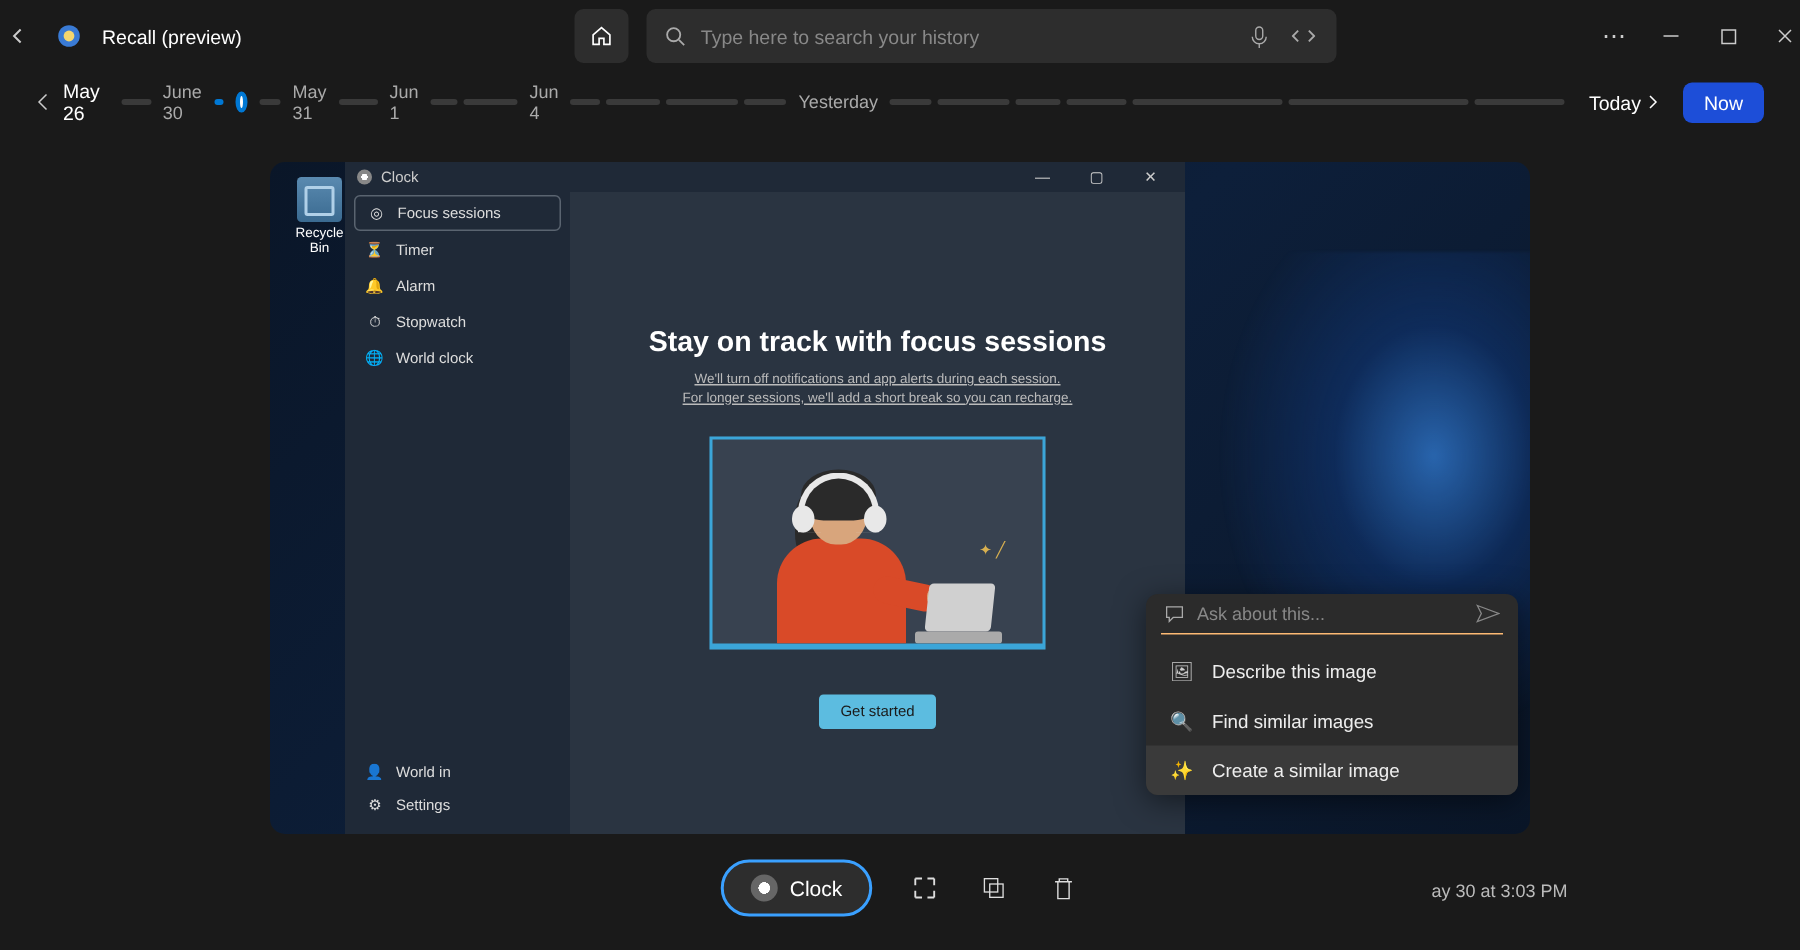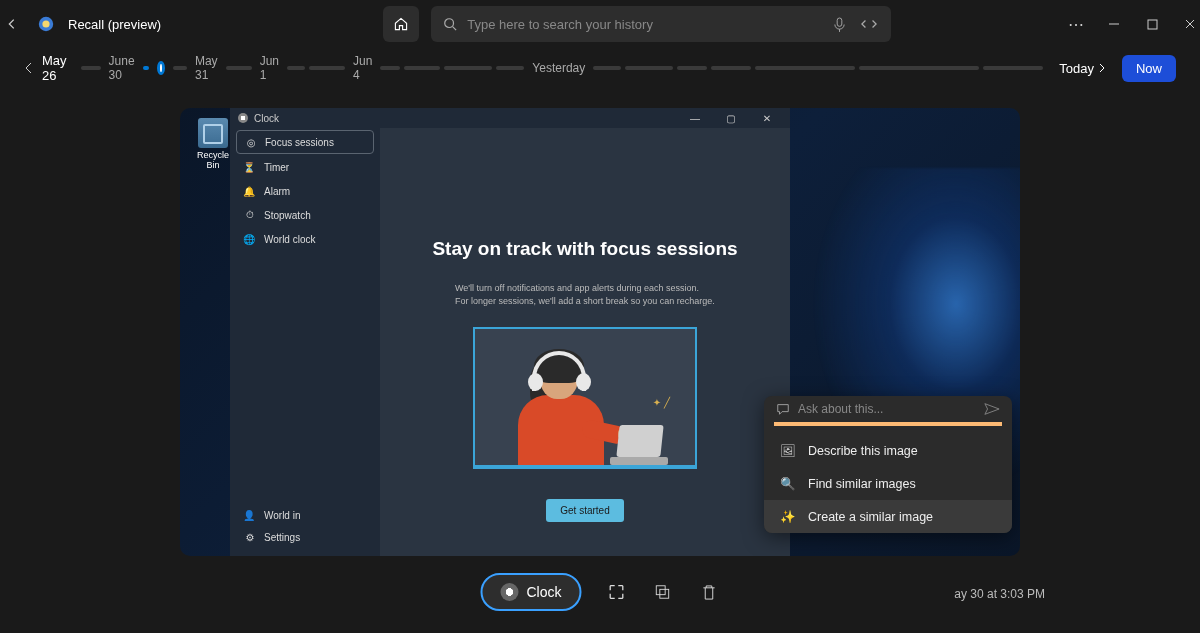--- a/index.html
+++ b/index.html
@@ -48,22 +48,22 @@
 .wbtn { width: 30px; text-align: center; font-size: 10px; color: #ccc; cursor: pointer; }
 
 .clockbody { display: flex; flex: 1; overflow: hidden; }
 .clocknav { width: 150px; padding: 2px 6px; display: flex; flex-direction: column; gap: 2px; }
 .navitem { display: flex; align-items: center; gap: 8px; padding: 5px 8px; font-size: 10px; color: #ddd; border-radius: 4px; cursor: pointer; }
 .navitem.sel { border: 1px solid #5a6470; }
 .navitem .ni { width: 12px; height: 12px; display: flex; align-items: center; justify-content: center; font-size: 10px; }
 .clocknav-bottom { margin-top: auto; margin-bottom: 6px; }
 
 .clockmain { flex: 1; background: #2a3441; display: flex; flex-direction: column; align-items: center; padding-top: 90px; }
-.focustitle { font-size: 19px; font-weight: 600; color: #fff; margin-top: 20px; }
-.focussub { font-size: 9px; color: #bbb; text-align: left; max-width: 260px; margin-top: 22px; line-height: 1.4; }
+.focustitle { font-size: 19px; font-weight: 600; color: #fff; }
+.focussub { font-size: 9px; color: #bbb; text-align: center; max-width: 260px; margin-top: 6px; line-height: 1.4; text-decoration: underline; }
 .focusimg { margin-top: 20px; width: 224px; height: 142px; border: 2px solid #3ba5d8; border-bottom: 4px solid #3ba5d8; display: flex; align-items: flex-end; justify-content: center; background: #384250; overflow: hidden; }
 
 .person { position: relative; width: 170px; height: 120px; }
 .head { position: absolute; left: 40px; top: 10px; width: 38px; height: 44px; background: #d8a57c; border-radius: 50% 50% 45% 45%; }
 .hair { position: absolute; left: 34px; top: 4px; width: 50px; height: 34px; background: #2a2a2a; border-radius: 50% 50% 30% 30%; }
 .hairback { position: absolute; left: 30px; top: 18px; width: 26px; height: 48px; background: #2a2a2a; border-radius: 40% 30% 30% 40%; }
 .headphone { position: absolute; left: 32px; top: 6px; width: 54px; height: 40px; border: 4px solid #e8e8e8; border-bottom: none; border-radius: 28px 28px 0 0; }
 .ear { position: absolute; width: 15px; height: 18px; background: #e8e8e8; border-radius: 50%; top: 28px; }
 .ear.l { left: 28px; } .ear.r { left: 76px; }
 .body-shape { position: absolute; left: 18px; top: 50px; width: 86px; height: 70px; background: #d94a28; border-radius: 30px 30px 0 0; }
@@ -74,21 +74,21 @@
 .lbase { position: absolute; bottom: 0; right: 0; width: 58px; height: 8px; background: #aaa; border-radius: 2px; }
 .lines { position: absolute; right: 0px; top: 52px; font-size: 10px; color: #d8b050; }
 .getstarted { margin-top: 30px; background: #5cbce0; color: #1a1a1a; border: none; padding: 6px 14px; font-size: 10px; border-radius: 3px; cursor: pointer; }
 
 
 .copilot { position: absolute; right: 8px; top: 288px; width: 248px; background: #2b2b2b; border-radius: 8px; box-shadow: 0 4px 20px rgba(0,0,0,.5); overflow: hidden; z-index: 20; }
 .cphdr { display: flex; align-items: center; padding: 10px 12px; gap: 8px; }
 .cplogo { width: 16px; height: 16px; border-radius: 50%; background: conic-gradient(#e74 0deg, #4ae 120deg, #4e7 240deg, #e74 360deg); }
 .cphdr-t { font-size: 12px; color: #ddd; flex: 1; }
 .cpinfo { width: 16px; height: 16px; border: 1px solid #888; border-radius: 50%; display: flex; align-items: center; justify-content: center; font-size: 9px; color: #888; cursor: pointer; }
-.cpask { margin: 0 10px 8px; border-bottom: 4px solid #fdba74; display: flex; align-items: center; gap: 8px; padding: 6px 2px; }
+.cpask { margin: 0 10px 8px; border-bottom: 1px solid #fdba74; display: flex; align-items: center; gap: 8px; padding: 6px 2px; }
 .cpask-i { width: 14px; height: 14px; color: #aaa; }
 .cpask input { flex: 1; background: none; border: none; color: #fff; font-size: 12px; outline: none; }
 .cpask input::placeholder { color: #888; }
 .cpsend { color: #888; cursor: pointer; }
 .cpitem { display: flex; align-items: center; gap: 12px; padding: 9px 16px; font-size: 12.5px; color: #eee; cursor: pointer; }
 .cpitem.hov { background: #3a3a3a; }
 .cpitem .cpi { width: 16px; text-align: center; color: #ccc; }
 
 
 .actionbar { position: absolute; bottom: 22px; left: 50%; transform: translateX(-50%); display: flex; gap: 24px; align-items: center; }

